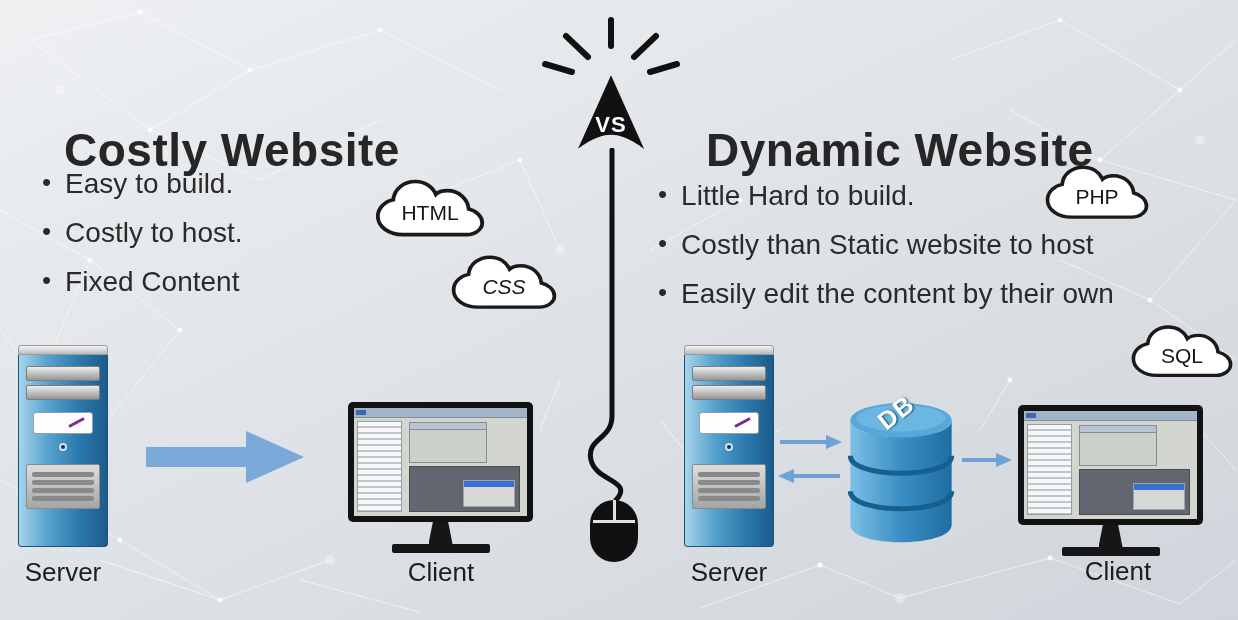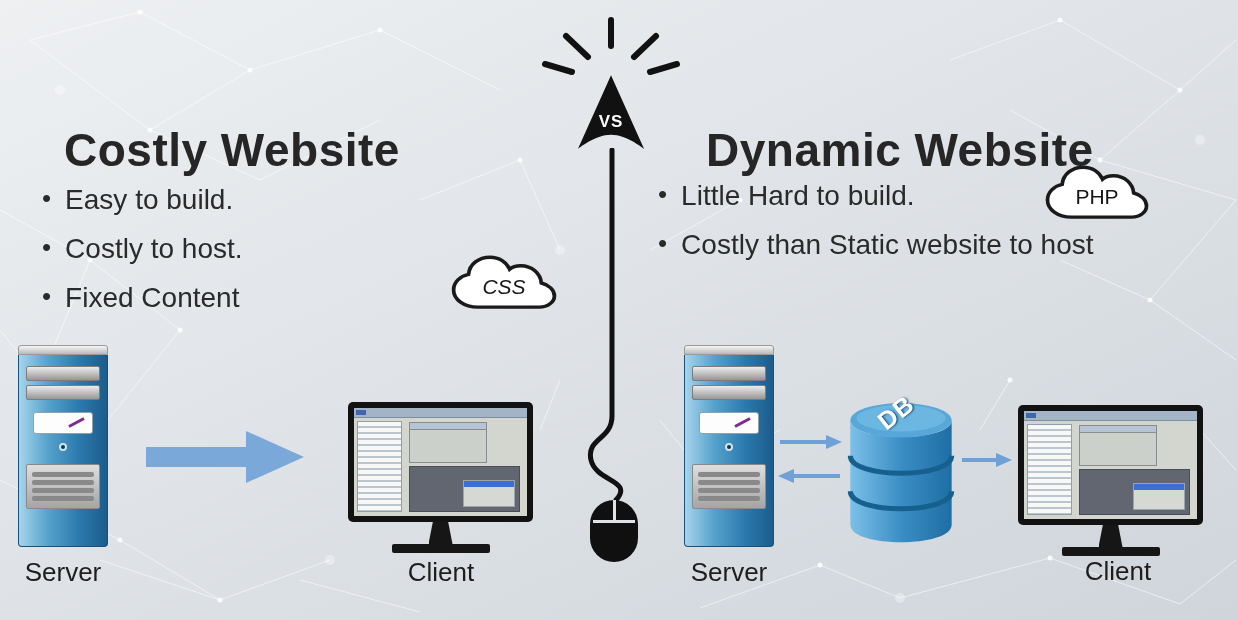--- a/index.html
+++ b/index.html
@@ -56,21 +56,21 @@
   .sc-dialog-title{ height:6px; background:#3b6fd4; }
   .monitor-neck{ width:24px; height:22px; margin:0 auto; background:#161616; clip-path:polygon(18% 0,82% 0,100% 100%,0 100%); }
   .monitor-base{ width:98px; height:9px; margin:0 auto; background:#161616; border-radius:2px; }
 
   
   .database{ position:absolute; width:112px; height:152px; }
   .db-text{ position:absolute; top:0px; left:32px; color:#fff; font-weight:700; font-size:25px;
             transform:rotate(-38deg); text-shadow:1px 1px 2px rgba(10,60,90,.8); letter-spacing:1px; }
 
   
-  .vs-text{ position:absolute; left:0; top:38px; width:100%; text-align:center; color:#fff; font-weight:700; font-size:17px; letter-spacing:1px; }
+  .vs-text{ position:absolute; left:0; top:38px; width:100%; text-align:center; color:#fff; font-weight:700; font-size:22px; letter-spacing:1px; }
   .mouse{ position:absolute; width:48px; height:62px; background:#101010; border-radius:24px; }
   .mouse::before{ content:""; position:absolute; left:50%; top:0; width:3px; height:20px; margin-left:-1px; background:#dfe3e7; }
   .mouse::after{ content:""; position:absolute; left:3px; right:3px; top:20px; height:3px; background:#dfe3e7; }
 </style>
 </head>
 <body>
 
 <div id="canvas">
 
   <svg id="mesh" width="1238" height="620" viewBox="0 0 1238 620">
@@ -109,26 +109,32 @@
       <circle cx="60" cy="90" r="5"></circle>
         <circle cx="330" cy="560" r="5"></circle>
         <circle cx="1200" cy="140" r="5"></circle>
       <circle cx="560" cy="250" r="5"></circle>
         <circle cx="900" cy="598" r="5"></circle>
     </g>
   </svg>
 
   <h1 class="title" style="left:64px; top:92px;">Costly Website</h1>
 
-  <ul class="bullets" style="left:42px; top:184px;">
+  <ul class="bullets" style="left:42px; top:168px;">
     <li>Easy to build.</li>
     <li>Costly to host.</li>
     <li>Fixed Content</li>
   </ul>
 
+  <div class="cloud" style="left:372px; top:176px; width:116px; height:66px;">
+    <svg viewBox="0 0 120 72" preserveAspectRatio="none">
+      <path d="M32 64 C17 64 6 55 6 44 C6 35 13 28 22 26 C23 14 33 6 45 6 C55 6 63 12 66 20 C69 17 73 16 78 16 C90 16 99 25 100 36 C108 38 114 44 114 51 C114 58 107 64 98 64 Z" fill="#ffffff" stroke="#1a1a1a" stroke-width="4"></path>
+    </svg>
+    <span class="cloud-text">HTML</span>
+  </div>
 
   <div class="cloud" style="left:448px; top:252px; width:112px; height:62px;font-style:italic;">
     <svg viewBox="0 0 120 72" preserveAspectRatio="none">
       <path d="M32 64 C17 64 6 55 6 44 C6 35 13 28 22 26 C23 14 33 6 45 6 C55 6 63 12 66 20 C69 17 73 16 78 16 C90 16 99 25 100 36 C108 38 114 44 114 51 C114 58 107 64 98 64 Z" fill="#ffffff" stroke="#1a1a1a" stroke-width="4"></path>
     </svg>
     <span class="cloud-text">CSS</span>
   </div>
 
   <div class="server" style="left:18px; top:345px;">
     <div class="server-cap"></div>
@@ -194,29 +200,36 @@
     <path d="M30 2 L30 268 C30 292 4 290 9 312 C14 334 52 332 34 352" fill="none" stroke="#111" stroke-width="5" stroke-linecap="round"></path>
   </svg>
 
   <div class="mouse" style="left:590px; top:500px;"></div>
 
   <h1 class="title" style="left:676px; top:92px;margin-left:30px;">Dynamic Website</h1>
 
   <ul class="bullets" style="left:658px; top:180px;">
     <li>Little Hard to build.</li>
     <li>Costly than Static website to host</li>
+    <li>Easily edit the content by their own</li>
   </ul>
 
   <div class="cloud" style="left:1042px; top:162px; width:110px; height:62px;">
     <svg viewBox="0 0 120 72" preserveAspectRatio="none">
       <path d="M32 64 C17 64 6 55 6 44 C6 35 13 28 22 26 C23 14 33 6 45 6 C55 6 63 12 66 20 C69 17 73 16 78 16 C90 16 99 25 100 36 C108 38 114 44 114 51 C114 58 107 64 98 64 Z" fill="#ffffff" stroke="#1a1a1a" stroke-width="4"></path>
     </svg>
     <span class="cloud-text">PHP</span>
   </div>
 
+  <div class="cloud" style="left:1128px; top:322px; width:108px; height:60px;">
+    <svg viewBox="0 0 120 72" preserveAspectRatio="none">
+      <path d="M32 64 C17 64 6 55 6 44 C6 35 13 28 22 26 C23 14 33 6 45 6 C55 6 63 12 66 20 C69 17 73 16 78 16 C90 16 99 25 100 36 C108 38 114 44 114 51 C114 58 107 64 98 64 Z" fill="#ffffff" stroke="#1a1a1a" stroke-width="4"></path>
+    </svg>
+    <span class="cloud-text">SQL</span>
+  </div>
 
   <div class="server" style="left:684px; top:345px;">
     <div class="server-cap"></div>
     <div class="server-body">
       <div class="server-slot"></div>
       <div class="server-slot"></div>
       <div class="server-drive">
           <div class="drive-slash"></div>
         </div>
       <div class="server-btn"></div>

